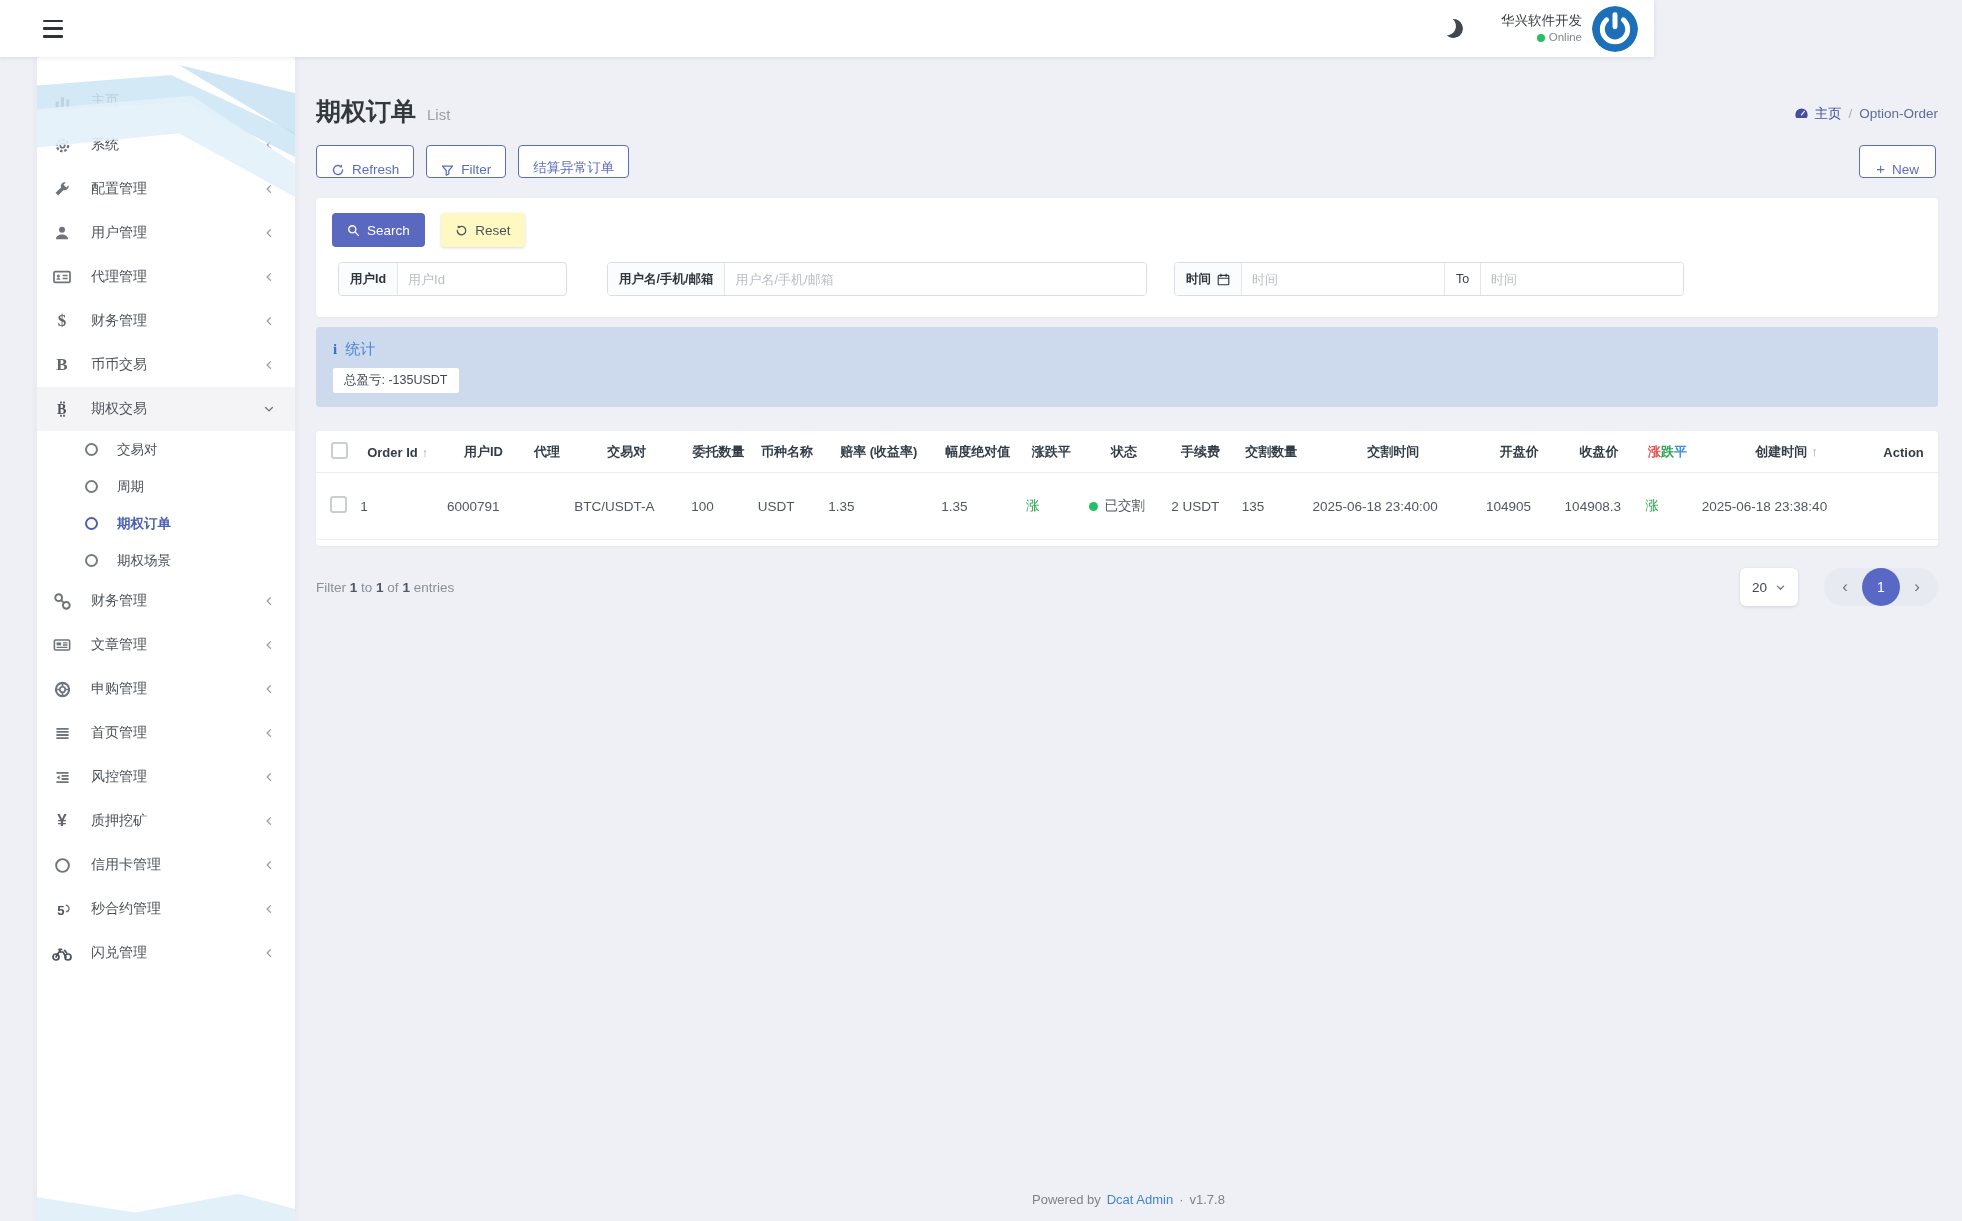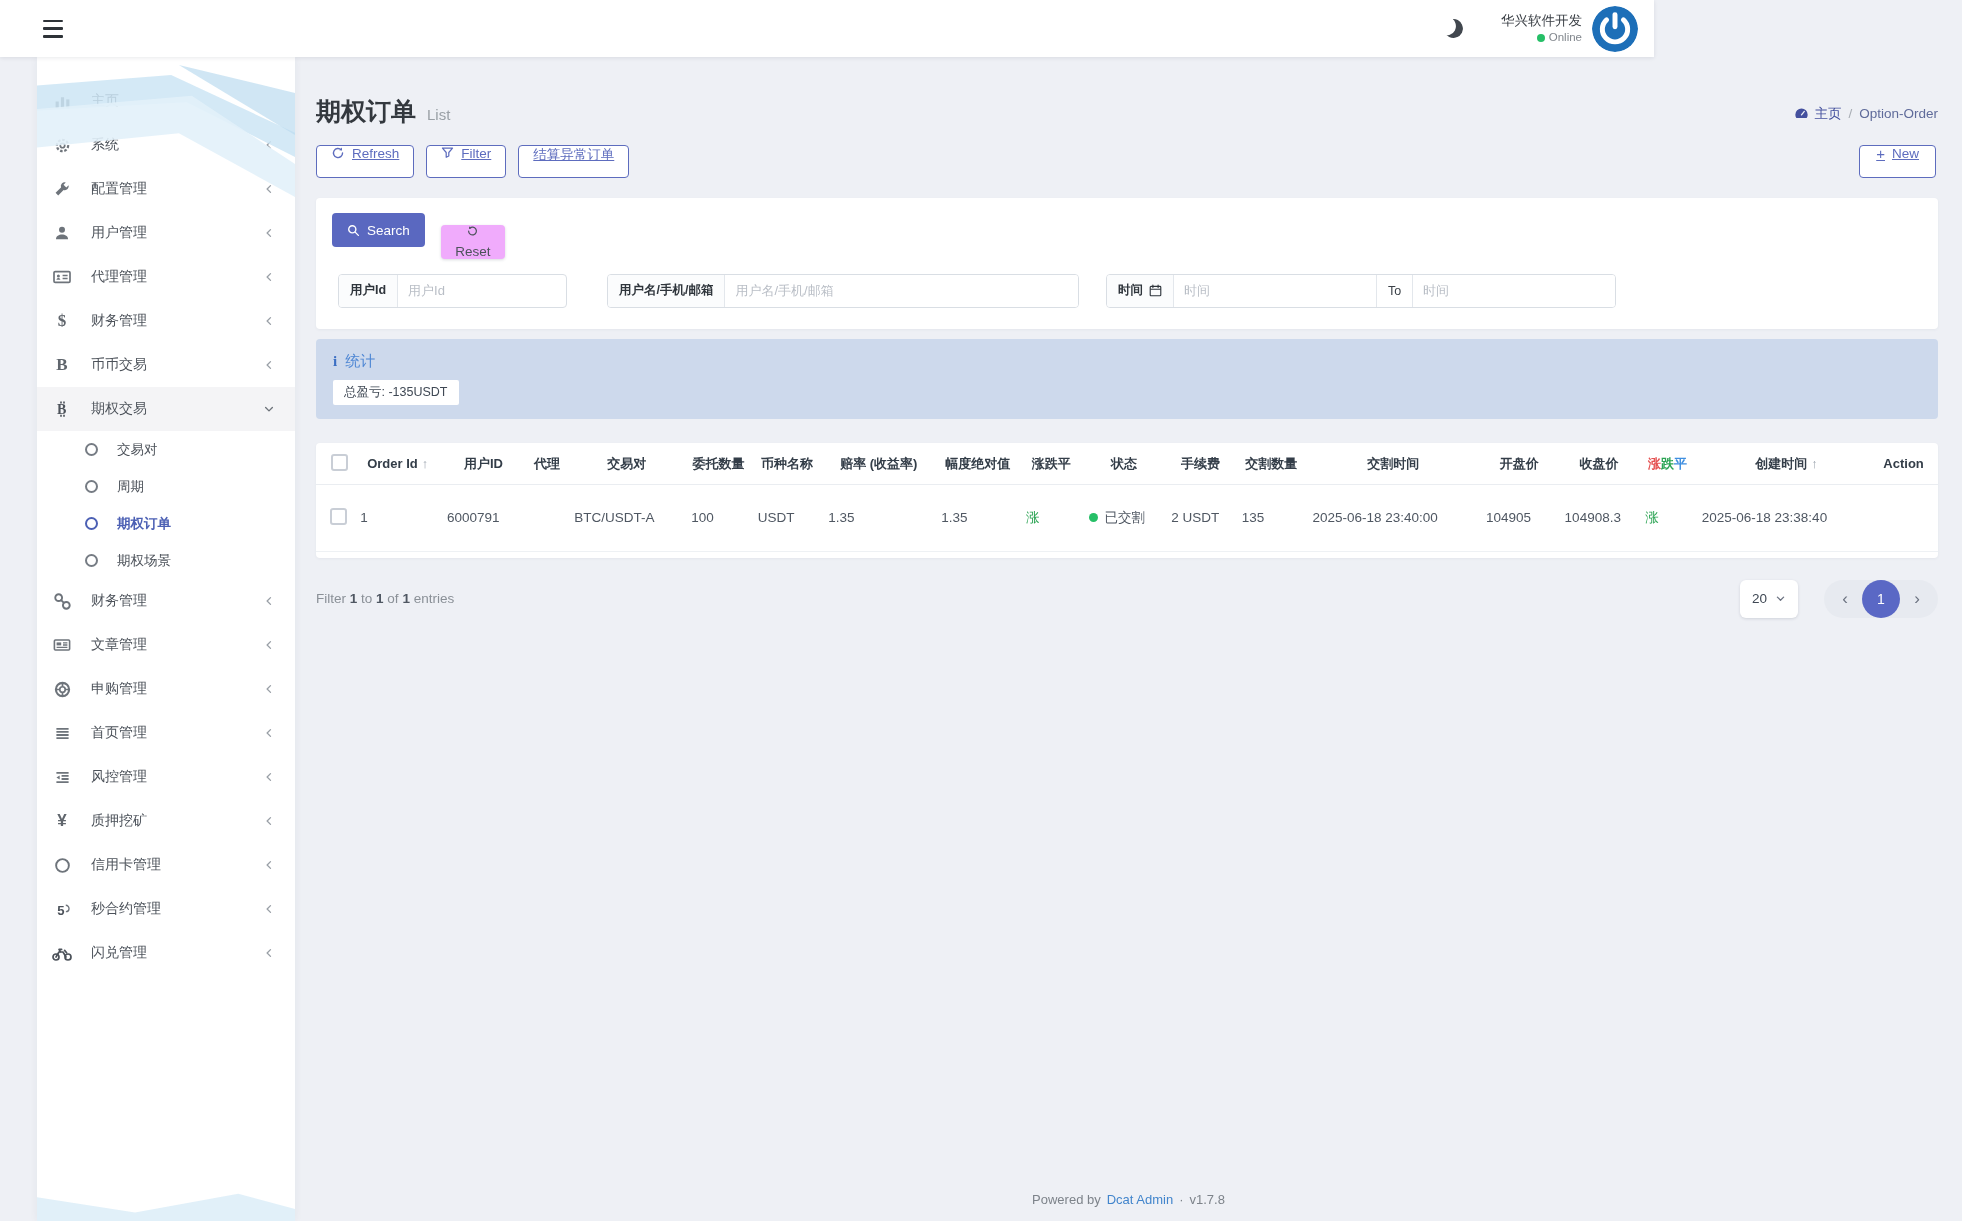--- a/index.html
+++ b/index.html
@@ -60,44 +60,44 @@
   .page-head { display:flex; align-items:center; }
   .page-title { font-size:25px; font-weight:600; color:#33383e; }
   .page-sub { font-size:15px; color:#9aa0a6; margin-left:11px; margin-top:6px; }
   .breadcrumb { margin-left:auto; display:flex; align-items:center; gap:7px; font-size:13.5px; margin-top:4px; }
   .bc-home { color:#44509e; display:flex; align-items:center; gap:5px; cursor:pointer; }
   .bc-sep { color:#a7acb3; }
   .bc-cur { color:#5f6b9a; }
 
   .toolbar { display:flex; align-items:center; margin-top:17px; }
   .btn-outline { height:33px; border:1px solid #5d6cbe; color:#5d6cbe; background:#fff; border-radius:4px;
-                 font-size:13.5px; display:inline-flex; align-items:flex-start; gap:7px; padding:0 14px;
-                 margin-right:12px; cursor:pointer; font-family:inherit;text-decoration:underline; }
+                 font-size:13.5px; display:inline-flex; align-items:flex-end; gap:7px; padding:0 14px;
+                 margin-right:12px; cursor:pointer; font-family:inherit; }
   .btn-outline svg { display:block; }
   .btn-new { margin-left:auto; margin-right:2px; padding:0 16px; }
   .plus { font-size:15px; margin-top:-1px; }
 
   .filter-panel { margin-top:20px; background:#fff; border-radius:4px; padding:15px 16px 21px 16px;
                   box-shadow:0 1px 3px rgba(40,50,70,.05); }
   .btn-search { height:34px; background:#5a68c0; color:#fff; border:none; border-radius:4px; font-size:13.5px;
                 display:inline-flex; align-items:center; gap:7px; padding:0 15px; cursor:pointer; font-family:inherit; }
-  .btn-reset { height:34px; background:#f0abfc; color:#4c525a; border:none; border-radius:4px; font-size:13.5px;
+  .btn-reset { height:34px; background:#fef9c3; color:#4c525a; border:none; border-radius:4px; font-size:13.5px;
                display:inline-flex; align-items:center; gap:7px; padding:0 14px; cursor:pointer;
-               box-shadow:0 1px 3px rgba(40,50,70,.18); margin-left:12px; font-family:inherit;flex-direction:column; }
+               box-shadow:0 1px 3px rgba(40,50,70,.18); margin-left:12px; font-family:inherit; }
   .fields-row { display:flex; align-items:center; margin-top:15px; }
   .igroup { display:flex; align-items:stretch; height:34px; border:1px solid #d9dee4; border-radius:4px;
             overflow:hidden; background:#fff; }
   .ig-label { display:flex; align-items:center; gap:6px; padding:0 11px; font-size:12.5px; font-weight:bold;
               color:#2f353c; background:#fbfcfd; border-right:1px solid #e3e7ec; white-space:nowrap; }
   .ig-input { border:none; outline:none; font-size:13px; padding:0 10px; color:#3a4047; font-family:inherit; background:#fff; }
   .ig-input::placeholder { color:#b9bec6; }
   .ig-sep { display:flex; align-items:center; padding:0 11px; font-size:12.5px; color:#3a4047;
             border-left:1px solid #e3e7ec; border-right:1px solid #e3e7ec; background:#fff; }
   .g1 { width:229px; margin-left:6px; } .g1 .ig-input { width:160px; }
-  .g2 { width:472px; margin-left:40px; } .g2 .ig-input { flex:1; }
+  .g2 { width:540px; margin-left:40px; } .g2 .ig-input { flex:1; }
   .g3 { width:510px; margin-left:27px; } .g3 .ig-input { flex:1; min-width:0; }
 
   .stats-alert { margin-top:10px; background:#cdd9ec; border-radius:4px; padding:13px 17px 14px 17px; }
   .stats-title { color:#4d86d4; font-size:15px; display:flex; align-items:center; gap:8px; }
   .stats-title .info-i { font-family:"Liberation Serif","DejaVu Serif",serif; font-weight:bold; font-size:15px; color:#3b6fc4; }
   .stats-pill { display:inline-block; margin-top:9px; background:#fff; border-radius:2px; padding:4px 11px;
                 font-size:12.5px; color:#3f4854; }
 
   .table-card { margin-top:24px; background:#fff; border-radius:4px; box-shadow:0 1px 3px rgba(40,50,70,.05);
                 padding-bottom:6px; }

